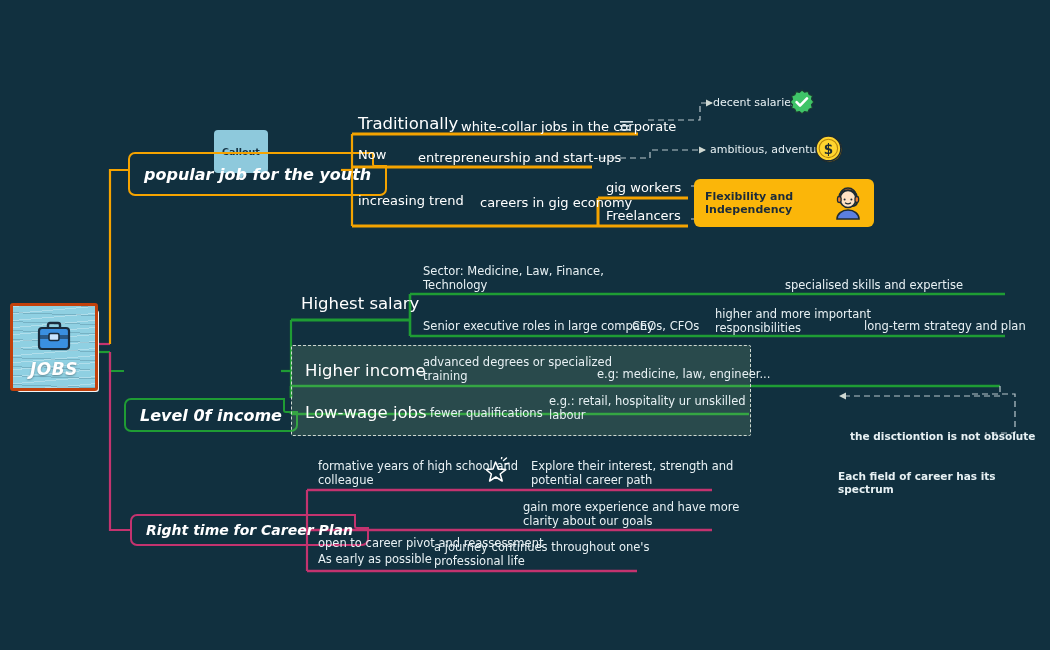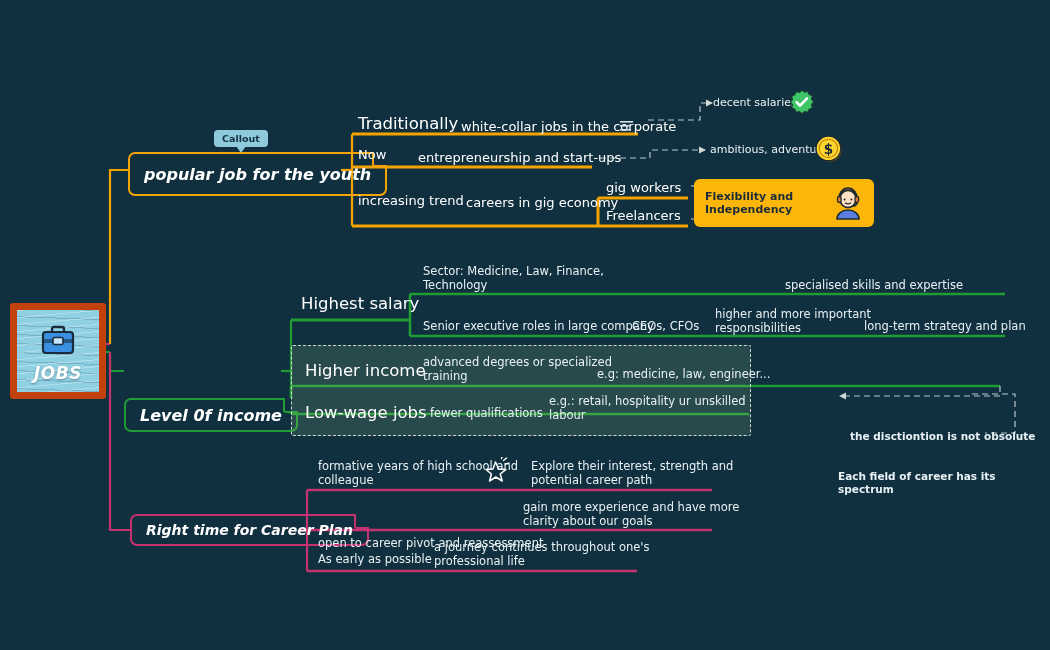--- a/index.html
+++ b/index.html
@@ -17,21 +17,21 @@
   
   .node{position:absolute;box-sizing:border-box;}
 
   
   .jobs-shadow{
     position:absolute;left:17px;top:310px;width:82px;height:82px;
     background:#f2f6f7;border-radius:3px;
   }
   .jobs-card{
     position:absolute;left:10px;top:303px;width:82px;height:82px;
-    background:#8fd0e2;border:7px solid #c2410c;border-radius:3px;
+    background:#8fd0e2;border:3px solid #c2410c;border-radius:3px;
     overflow:hidden;
   }
   .jobs-card .streaks{position:absolute;inset:0;
     background:repeating-linear-gradient(175deg,rgba(255,255,255,.30) 0 1px,rgba(255,255,255,0) 1px 7px),
                repeating-linear-gradient(182deg,rgba(30,70,90,.22) 0 1px,rgba(0,0,0,0) 1px 9px);}
   .briefcase{position:absolute;left:50%;top:14px;transform:translateX(-50%);}
   .jobs-label{
     position:absolute;left:0;right:0;bottom:9px;text-align:center;
     font-family:"DejaVu Sans","Liberation Sans",sans-serif;
     font-style:italic;font-weight:700;font-size:17px;color:#ffffff;
@@ -61,21 +61,21 @@
     white-space:pre-line;
   }
   .txt.big{font-size:16.5px;color:#ffffff;}
   .txt.med{font-size:13px;color:#ffffff;}
   .txt.bold{font-weight:700;margin-top:42px;}
 
   
   .callout{
     position:absolute;left:214px;top:130px;
     background:#8ec9dc;color:#123041;border-radius:4px;
-    font-size:9.5px;padding:3px 8px;font-weight:600;
+    font-size:9.5px;padding:16px 8px;font-weight:600;
   }
   .callout:after{
     content:"";position:absolute;left:50%;bottom:-6px;margin-left:-5px;
     border-left:5px solid transparent;border-right:5px solid transparent;
     border-top:7px solid #8ec9dc;
   }
 
   
   .ybox{
     position:absolute;left:694px;top:179px;width:180px;height:48px;
@@ -193,21 +193,21 @@
       <rect x="0" y="2" width="13" height="1.6" fill="#d8e3e8"></rect>
       <rect x="0" y="6" width="9" height="1.6" fill="#d8e3e8"></rect>
       <rect x="0" y="10" width="11" height="1.6" fill="#d8e3e8"></rect>
     </svg>
   </span>
 
   <div class="txt med" style="left:358px;top:147px;">Now</div>
   <div class="txt med" style="left:418px;top:150px;">entrepreneurship and start-ups</div>
 
   <div class="txt med" style="left:358px;top:193px;">increasing trend</div>
-  <div class="txt med" style="left:466px;top:195px;">careers in gig economy</div>
+  <div class="txt med" style="left:480px;top:195px;">careers in gig economy</div>
   <div class="txt med" style="left:606px;top:180px;">gig workers</div>
   <div class="txt med" style="left:606px;top:208px;">Freelancers</div>
 
   <div class="txt" style="left:713px;top:96px;font-size:11px;">decent salaries</div>
   <span class="icn" style="left:789px;top:89px;">
     <svg width="26" height="26" viewBox="0 0 26 26">
       <path d="M13 1 l2.6 2.2 3.3-.8 1.3 3.1 3.1 1.3-.8 3.3L24.7 13l-2.2 2.6.8 3.3-3.1 1.3-1.3 3.1-3.3-.8L13 24.7l-2.6-2.2-3.3.8-1.3-3.1-3.1-1.3.8-3.3L1.3 13l2.2-2.6-.8-3.3 3.1-1.3 1.3-3.1 3.3.8z" fill="#3fc468" stroke="#1c3b33" stroke-width="1.1"></path>
       <path d="M7.6 13.2 l3.4 3.4 7-7.2" fill="none" stroke="#ffffff" stroke-width="2.6" stroke-linecap="round" stroke-linejoin="round"></path>
     </svg>
   </span>

